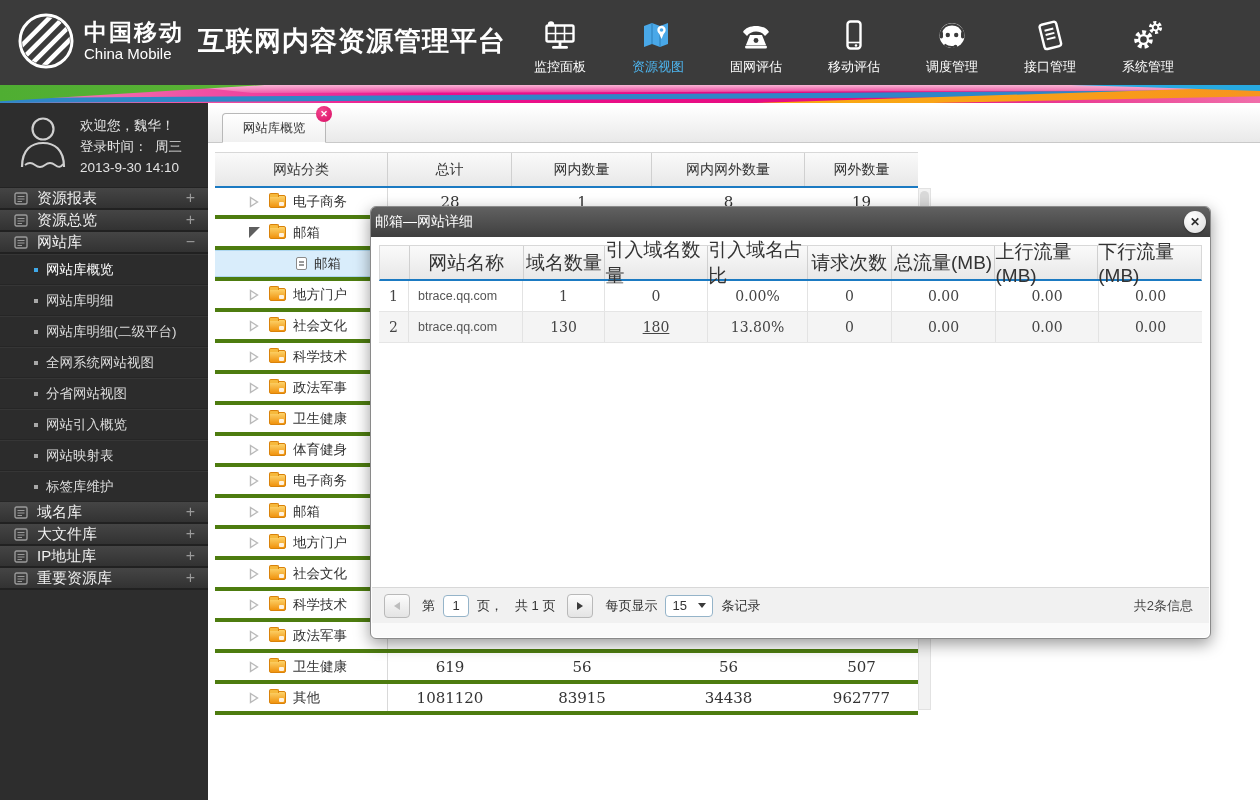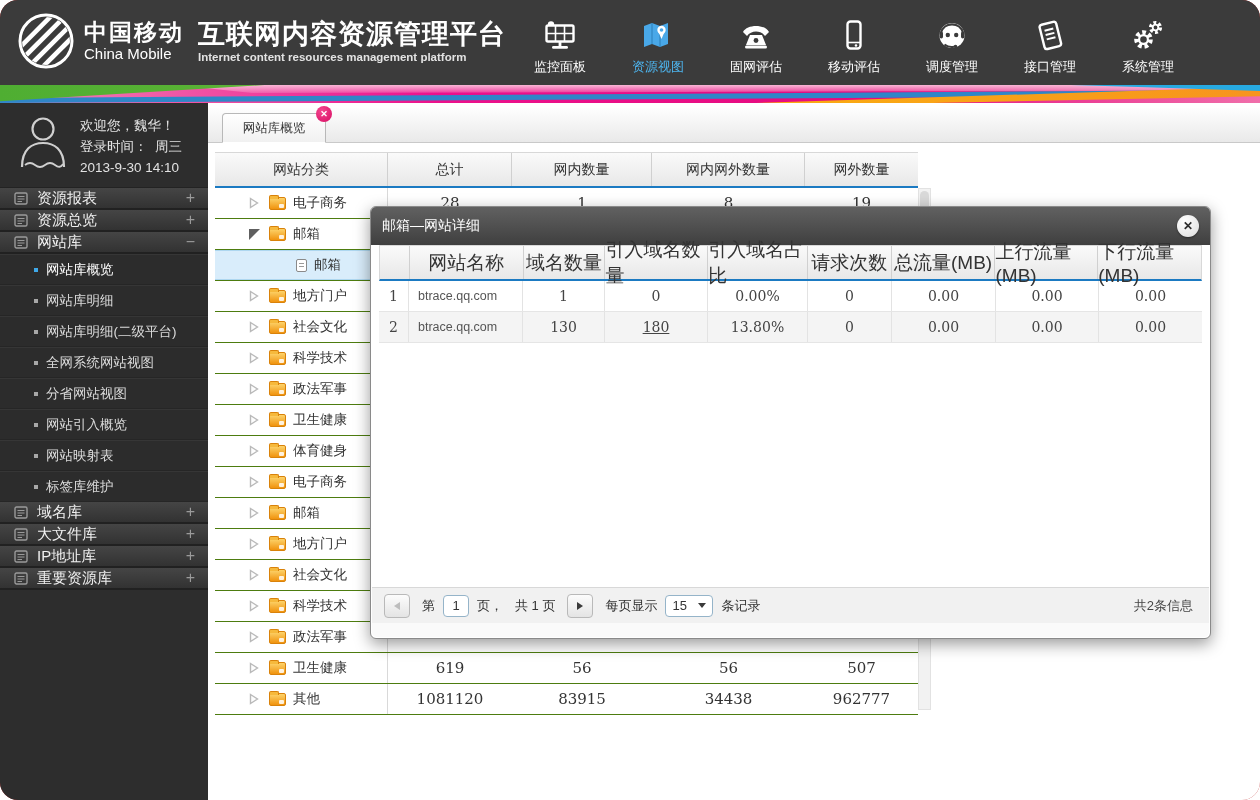--- a/index.html
+++ b/index.html
@@ -1,16 +1,16 @@
 <!DOCTYPE html>
 <html><head>
 <meta charset="utf-8">
 <style>
   html,body{margin:0;padding:0;width:1260px;height:800px;font-family:"Liberation Sans",sans-serif;-webkit-font-smoothing:antialiased;}
-  #app{position:relative;width:1260px;height:800px;background:#b91c1c;overflow:hidden;border-radius:18px;}
+  #app{position:relative;width:1260px;height:800px;background:#b91c1c;overflow:hidden;}
   *{box-sizing:border-box;}
 
   
   .header{position:absolute;left:0;top:0;width:1260px;height:85px;background:#3b3b3b;}
   .brand{position:absolute;left:16px;top:11px;display:flex;align-items:center;}
   .brand-logo{width:60px;height:60px;}
   .brand-names{margin-left:8px;color:#fff;}
   .brand-cn{font-size:23px;font-weight:bold;letter-spacing:2px;line-height:26px;}
   .brand-en{font-size:15px;line-height:18px;}
   .titleblock{margin-left:14px;color:#fff;}
@@ -51,39 +51,39 @@
   
   .main{position:absolute;left:208px;top:103px;width:1052px;height:697px;background:#fff;}
   .tabbar{position:absolute;left:0;top:5px;width:100%;height:35px;background:linear-gradient(180deg,#fefefe,#e9e9e9);border-bottom:1px solid #c9c9c9;}
   .tab{position:absolute;left:14px;bottom:-1px;width:104px;height:30px;background:linear-gradient(180deg,#ffffff,#f1f1f1);border:1px solid #b8b8b8;border-bottom:1px solid #fff;border-radius:4px 4px 0 0;display:flex;align-items:center;justify-content:center;font-size:12.5px;color:#333;cursor:pointer;}
   .tab-close{position:absolute;right:-7px;top:-8px;width:16px;height:16px;border-radius:50%;background:radial-gradient(circle at 35% 30%,#f4478f,#d80d63);color:#fff;font-size:9px;font-weight:bold;display:flex;align-items:center;justify-content:center;cursor:pointer;}
 
   .gridtable{position:absolute;left:7px;top:49px;width:703px;}
   .thead{display:flex;height:36px;background:linear-gradient(180deg,#fafafa,#e8e8e8);border-top:1px solid #d8d8d8;border-bottom:2px solid #1b7ac2;}
   .th{display:flex;align-items:center;justify-content:center;font-size:14px;color:#333;border-right:1px solid #d0d0d0;height:100%;}
   .th:last-child{border-right:none;}
-  .trow{display:flex;height:31px;border-bottom:1px solid #4d7c0f;}
+  .trow{display:flex;height:31px;border-bottom:4px solid #4d7c0f;}
   .td{display:flex;align-items:center;height:100%;}
   .td.num{justify-content:center;font-family:"DejaVu Serif",serif;font-size:15px;color:#333;}
   .td-tree{border-right:1px solid #d9d9d9;}
   .td-tree.sel{background:#d9edfb;box-shadow:inset 0 1px 0 #aed7f0,inset 0 -1px 0 #aed7f0;}
   .tree-arrow{width:12px;margin-left:34px;display:flex;align-items:center;flex:none;}
   .folder-icon{width:17px;height:13px;background:linear-gradient(180deg,#fdd36a,#f0930e);border:1px solid #d9820a;border-radius:2px;margin-left:8px;position:relative;flex:none;}
   .folder-icon::before{content:"";position:absolute;left:-1px;top:-3px;width:8px;height:3px;background:#f6b93c;border:1px solid #d9820a;border-bottom:none;border-radius:2px 2px 0 0;}
   .folder-icon::after{content:"";position:absolute;right:1px;bottom:1px;width:5px;height:4px;background:rgba(255,255,255,.85);border-radius:1px;}
   .doc-icon{width:11px;height:13px;border:1px solid #8a8a8a;border-radius:2px;background:#fff;position:relative;margin-left:81px;flex:none;}
   .doc-icon::before{content:"";position:absolute;left:2px;right:2px;top:3px;height:1.5px;background:#9a9a9a;box-shadow:0 3px 0 #9a9a9a;}
   .tree-label{margin-left:7px;font-size:13.5px;color:#333;white-space:nowrap;}
 
   .vscroll{position:absolute;left:710px;top:85px;width:13px;height:522px;background:#f2f2f2;border:1px solid #e2e2e2;}
   .vthumb{position:absolute;left:1px;top:2px;width:9px;height:150px;background:#d9d9d9;border-radius:5px;}
 
   
   .modal{position:absolute;left:370px;top:206px;width:841px;height:433px;background:#fff;border:1px solid #8a8a8a;border-radius:6px;box-shadow:0 5px 16px rgba(0,0,0,.40);z-index:50;}
-  .m-head{height:38px;background:linear-gradient(180deg,#616161,#3f3f3f);border-radius:5px 5px 0 0;display:flex;align-items:center;padding:0 11px;}
+  .m-head{height:30px;background:linear-gradient(180deg,#616161,#3f3f3f);border-radius:5px 5px 0 0;display:flex;align-items:center;padding:0 4px;}
   .m-title{color:#fff;font-size:14px;}
   .m-close{margin-left:auto;width:22px;height:22px;border-radius:50%;background:radial-gradient(circle at 35% 30%,#ffffff,#dcdcdc);color:#2e2e2e;font-size:12px;font-weight:bold;display:flex;align-items:center;justify-content:center;cursor:pointer;box-shadow:0 1px 2px rgba(0,0,0,.4);}
   .m-body{position:absolute;left:0;right:0;top:30px;bottom:51px;padding:8px 8px 0;}
   .m-thead{display:flex;height:36px;background:linear-gradient(180deg,#fafafa,#e8e8e8);border:1px solid #d8d8d8;border-bottom:2px solid #1b7ac2;}
   .m-th{display:flex;align-items:center;justify-content:center;font-size:19px;color:#333;border-right:1px solid #d0d0d0;height:100%;}
   .m-th:last-child{border-right:none;}
   .m-trow{display:flex;height:31px;border-bottom:1px solid #e5e5e5;}
   .m-trow.alt{background:#f4f4f4;}
   .m-td{display:flex;align-items:center;justify-content:center;border-right:1px solid #e3e3e3;height:100%;font-size:13px;color:#444;}
   .m-td:last-child{border-right:none;}
@@ -122,21 +122,20 @@
               <line x1="0" y1="46" x2="60" y2="46"></line>
           </g>
         </svg>
       </span>
       <div class="brand-names">
         <div class="brand-cn">中国移动</div>
         <div class="brand-en">China Mobile</div>
       </div>
       <div class="titleblock">
         <div class="app-title">互联网内容资源管理平台</div>
-        <div class="app-subtitle">Internet content resources management platform</div>
       </div>
     </div>
     <nav class="topnav">
         <div class="nav-item">
           <span class="nav-icon">
             <svg width="36" height="32" viewBox="0 0 36 32">
               <circle cx="9" cy="5.5" r="3.2" fill="#fff"></circle>
               <rect x="4.5" y="6.5" width="27" height="16" rx="1.5" fill="#3b3b3b" stroke="#fff" stroke-width="2.4"></rect>
               <path d="M13.5,6.5 V22.5 M22.5,6.5 V22.5 M4.5,14.5 H31.5" stroke="#fff" stroke-width="1.6"></path>
               <rect x="16.6" y="22.5" width="2.8" height="4.5" fill="#fff"></rect>

